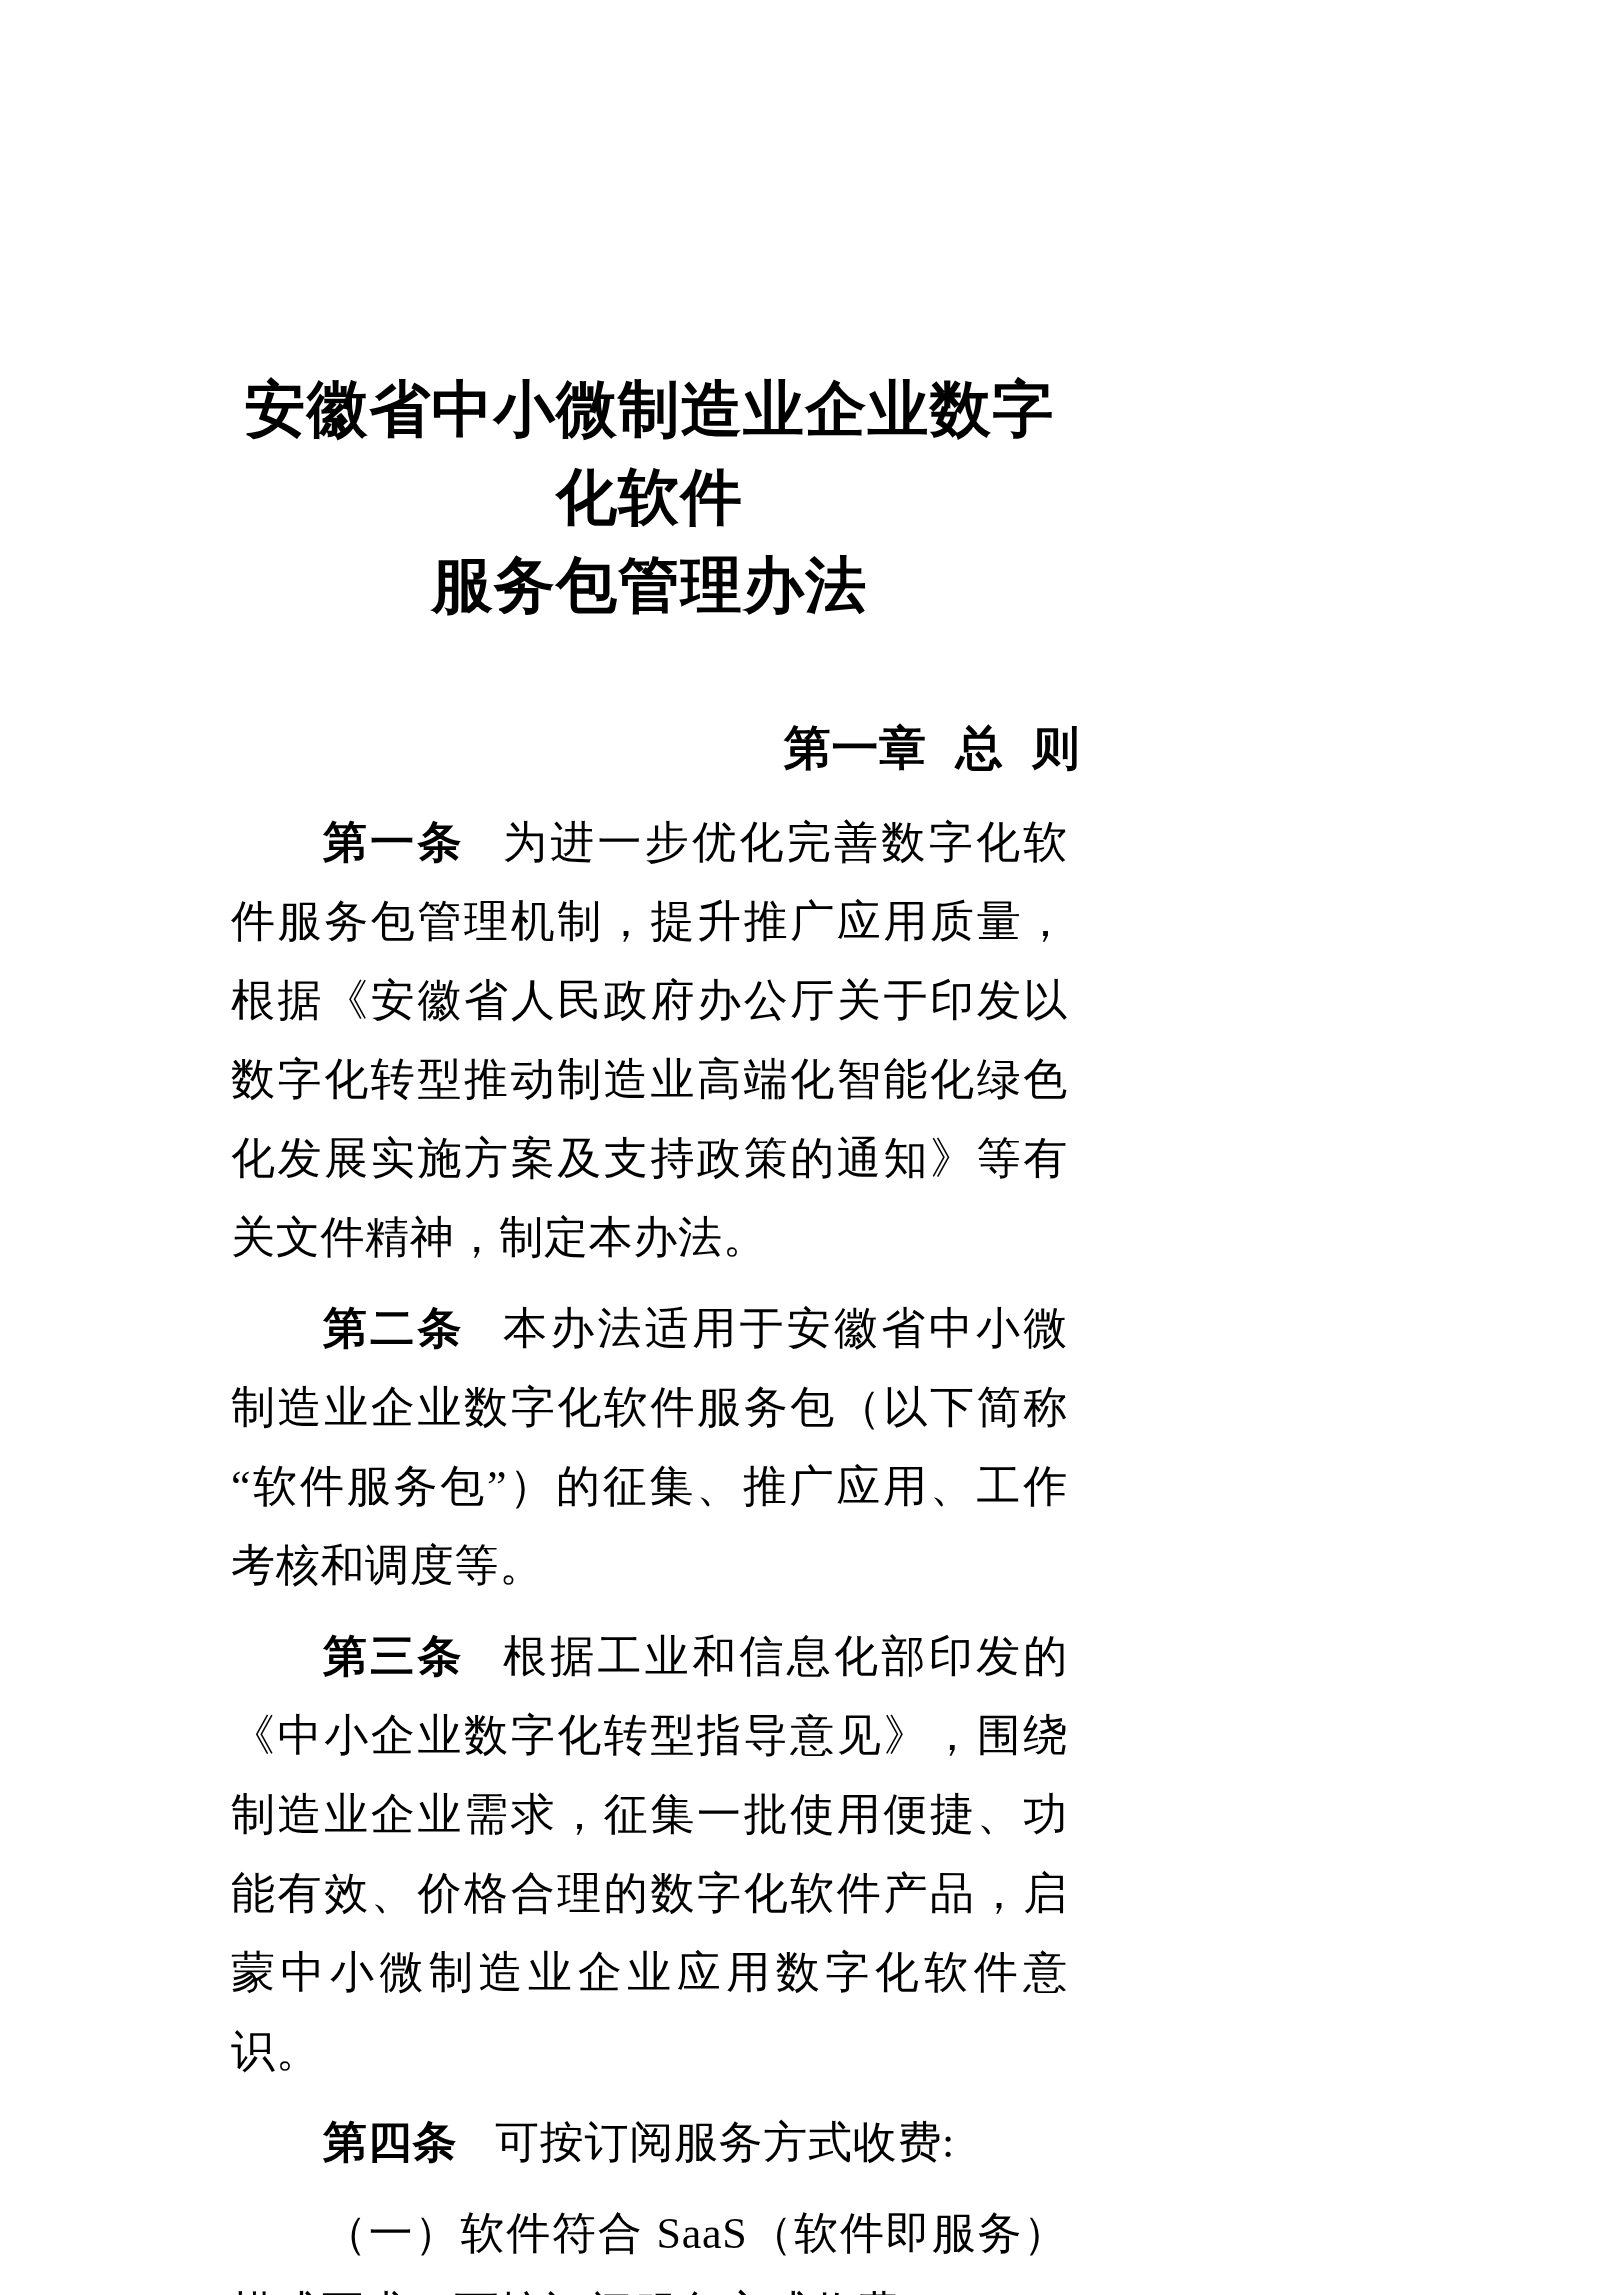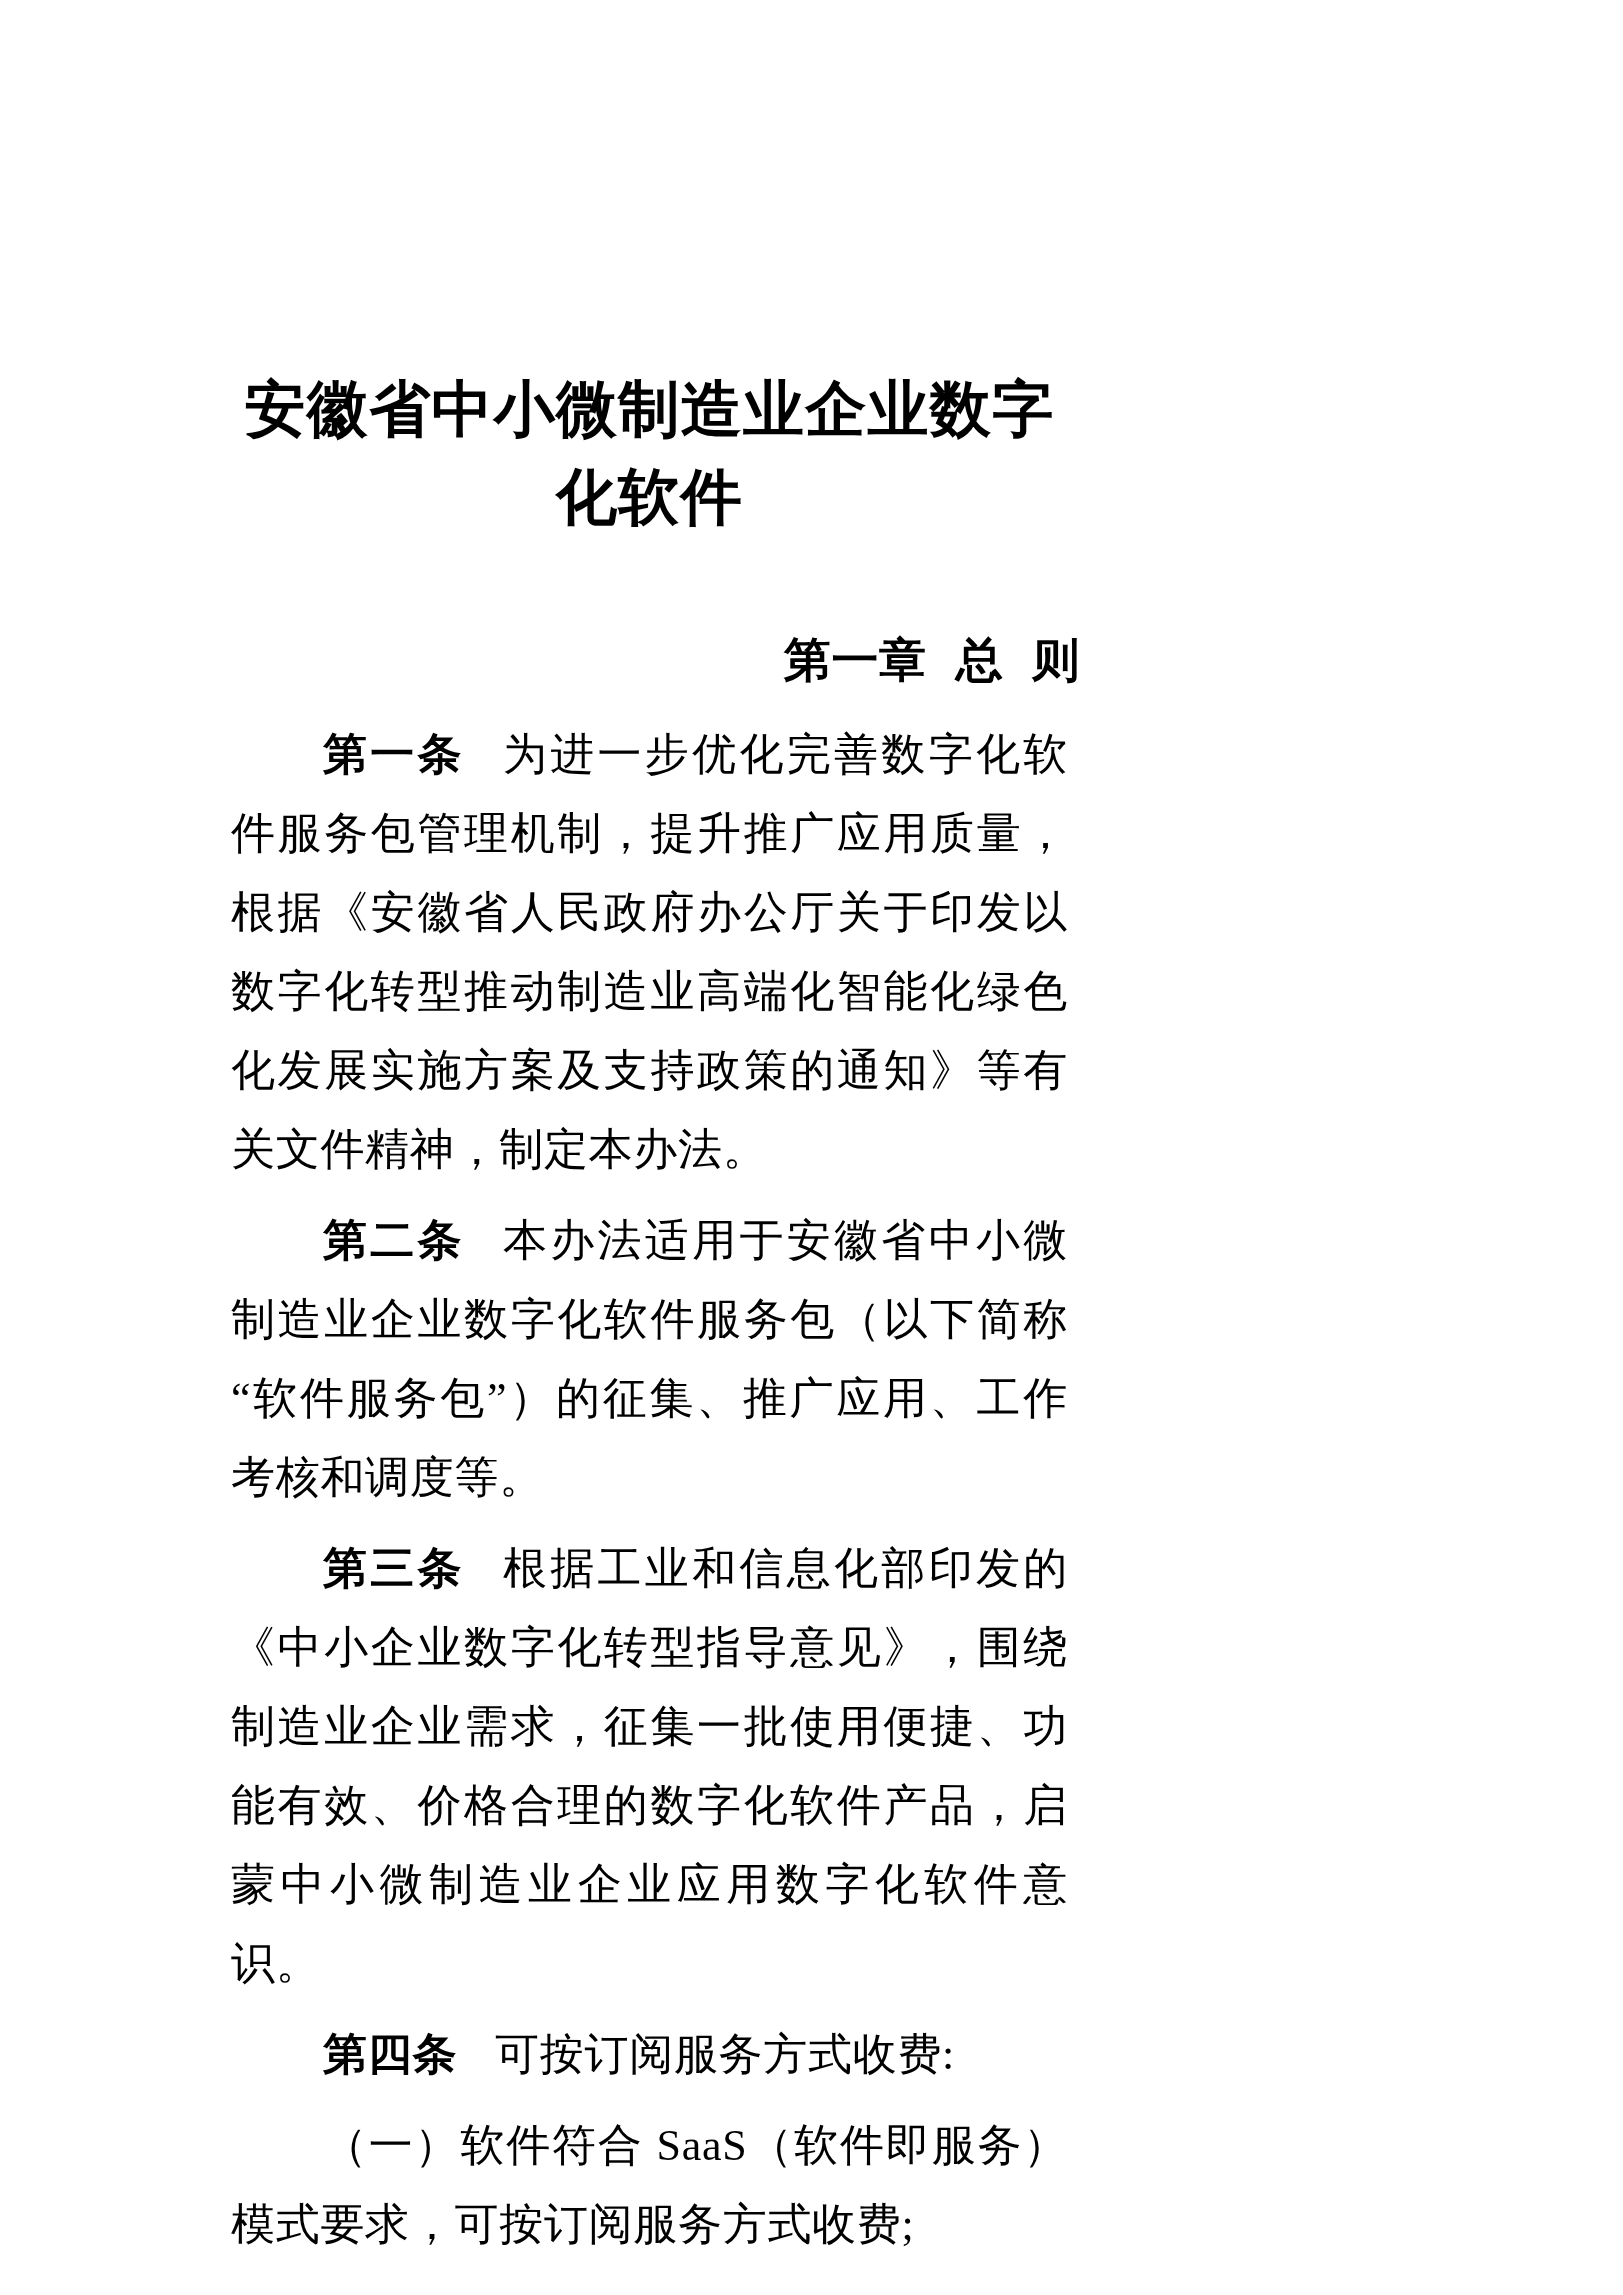--- a/index.html
+++ b/index.html
@@ -55,20 +55,21 @@
     margin-right: 38px;
   }
 </style>
 </head>
 <body>
 
 <div class="page">
 
   <h1 class="doc-title">
     <span class="title-line">安徽省中小微制造业企业数字化软件</span>
+    <span class="title-line">服务包管理办法</span>
   </h1>
 
   <h2 class="chapter chapter--first">第一章 总 则</h2>
 
   <p class="para"><span class="lead">第一条</span><span>为进一步优化完善数字化软件服务包管理机制，提升推广应用质量，根据《安徽省人民政府办公厅关于印发以数字化转型推动制造业高端化智能化绿色化发展实施方案及支持政策的通知》等有关文件精神，制定本办法。</span></p>
 
   <p class="para"><span class="lead">第二条</span><span>本办法适用于安徽省中小微制造业企业数字化软件服务包（以下简称“软件服务包”）的征集、推广应用、工作考核和调度等。</span></p>
 
 
   <p class="para"><span class="lead">第三条</span><span>根据工业和信息化部印发的《中小企业数字化转型指导意见》，围绕制造业企业需求，征集一批使用便捷、功能有效、价格合理的数字化软件产品，启蒙中小微制造业企业应用数字化软件意识。</span></p>

